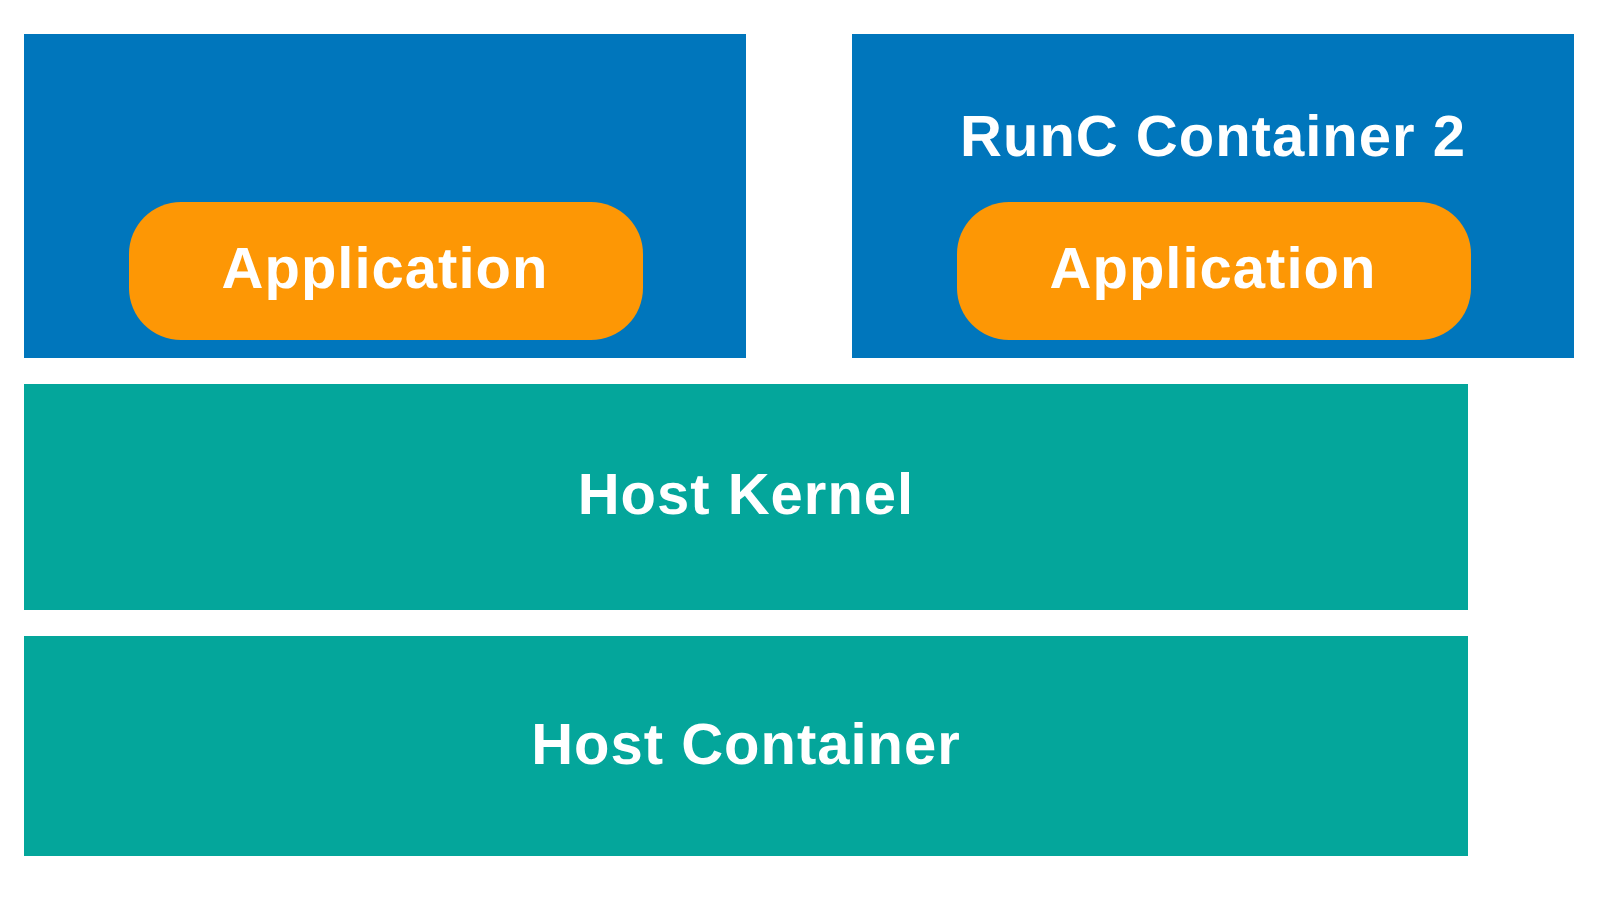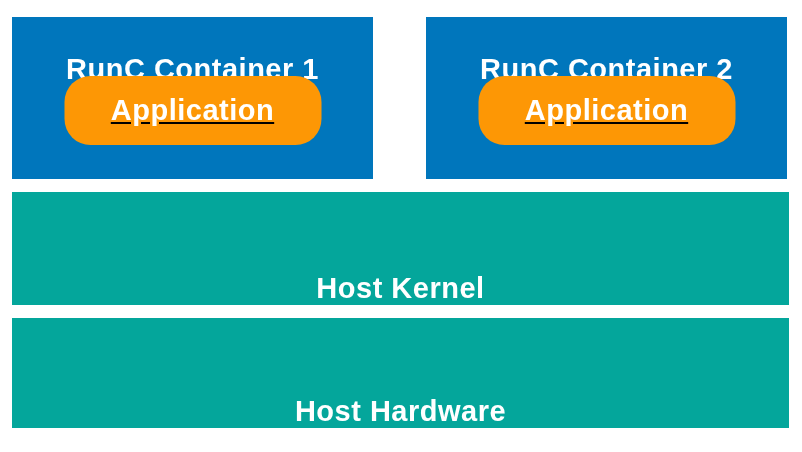--- a/index.html
+++ b/index.html
@@ -29,74 +29,72 @@
     left: 0;
     width: 100%;
     text-align: center;
     color: var(--text-white, #ffffff);
     font-size: 29px;
     font-weight: 600;
     letter-spacing: 0.5px;
   }
   .app-pill {
     position: absolute;
-    top: 59px;
+    top: 84px;
     left: 50%;
     transform: translateX(-50%);
     width: 257px;
     height: 69px;
     border-radius: 26px;
     background: var(--app-orange, #FD9705);
     display: flex;
     align-items: center;
     justify-content: center;
-    text-decoration: underline;
   }
   .app-pill span {
     color: var(--text-white, #ffffff);
     font-size: 29px;
     font-weight: 600;
     letter-spacing: 0.5px;
   }
   .layer {
     position: absolute;
     left: 12px;
-    width: 777px;
+    width: 722px;
     background: var(--layer-teal, #04A69B);
     display: flex;
-    align-items: flex-end;
+    align-items: center;
     justify-content: center;
     color: var(--text-white, #ffffff);
     font-size: 29px;
     font-weight: 600;
     letter-spacing: 0.5px;
   }
   .layer.kernel   { top: 192px; height: 113px; }
   .layer.hardware { top: 318px; height: 110px; }
 </style>
 </head>
 <body>
 
 <div class="canvas">
 
   <div class="container-box box1">
-    <div class="container-title">RunC Container 1</div>
     <div class="app-pill">
       <span>Application</span>
     </div>
   </div>
 
   <div class="container-box box2">
     <div class="container-title">RunC Container 2</div>
     <div class="app-pill">
       <span>Application</span>
     </div>
   </div>
 
   <div class="layer kernel">
     <span>Host Kernel</span>
   </div>
 
   <div class="layer hardware">
-    <span>Host Hardware</span>
+    <span>Host Container</span>
   </div>
 
 </div>
 
 </body></html>

